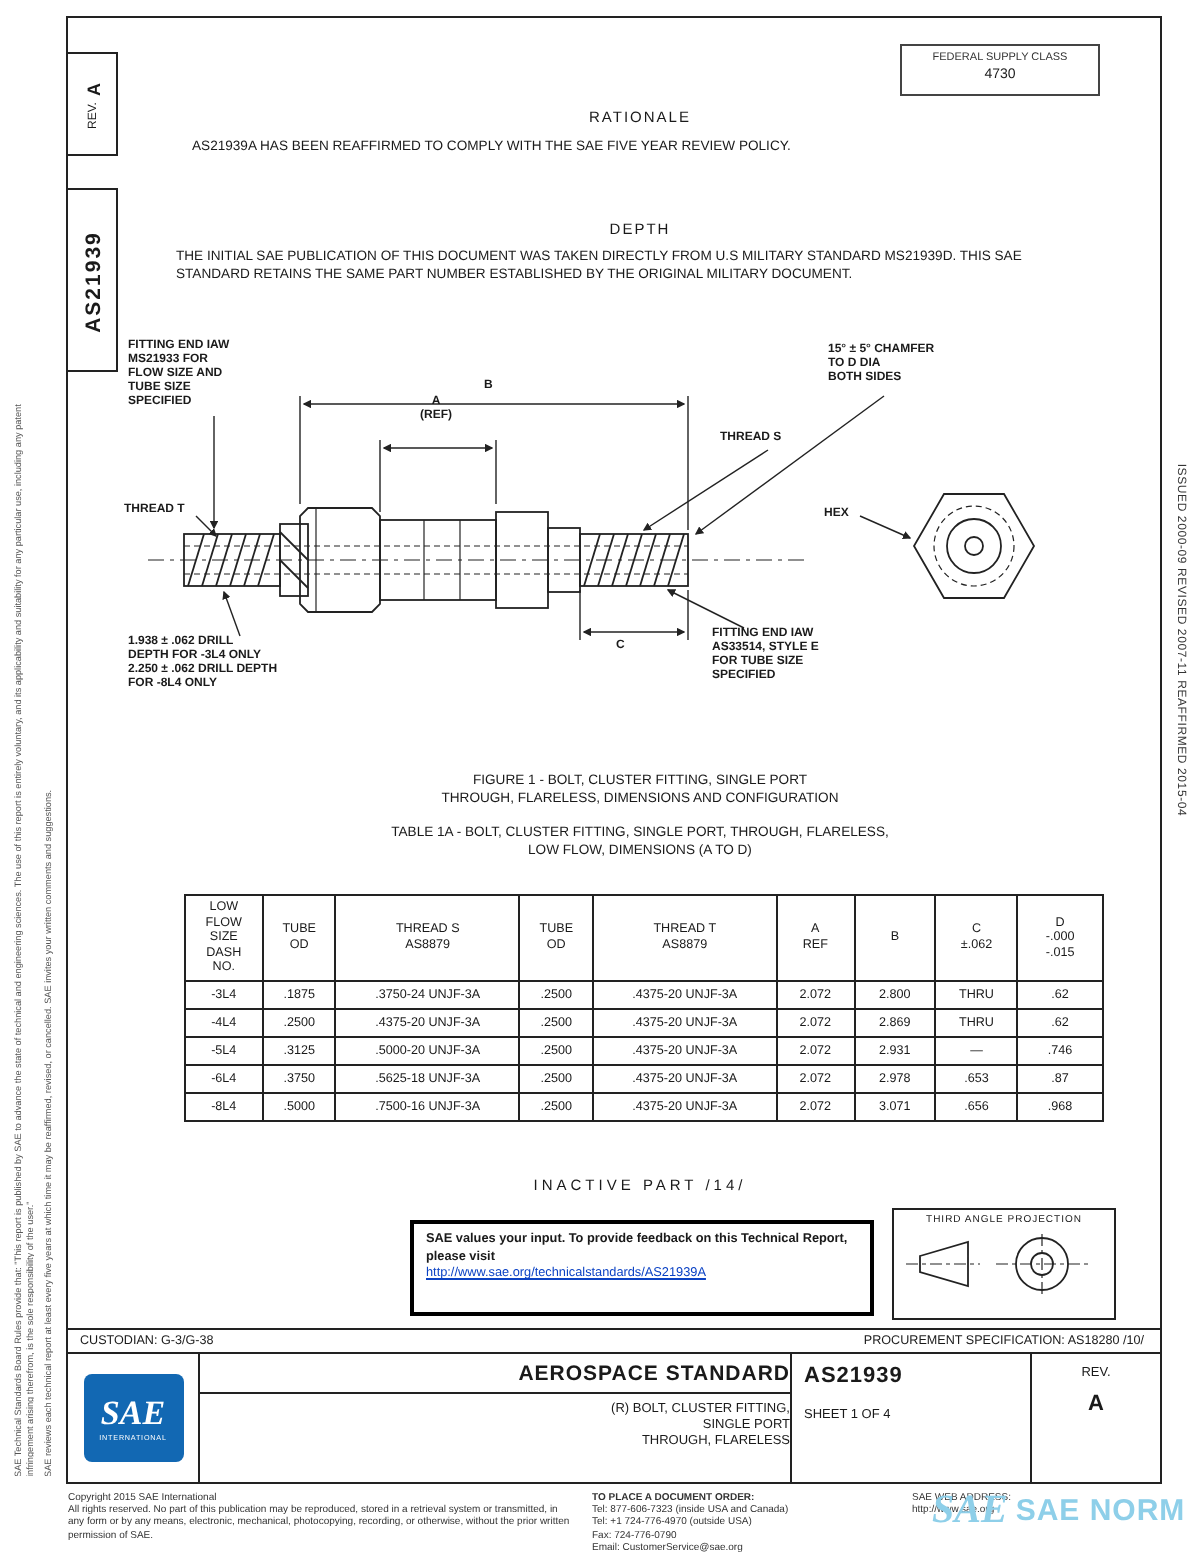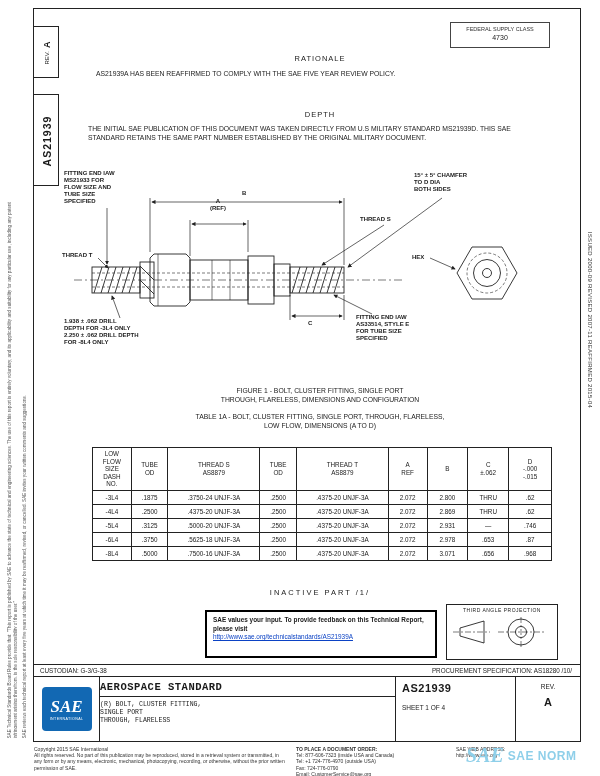--- a/index.html
+++ b/index.html
@@ -60,39 +60,39 @@
 
   .custodian-row { left:34px; top:664px; width:546px; height:13px; border-top:1px solid #222; border-bottom:1px solid #222; display:flex; justify-content:space-between; align-items:center; padding:0 8px 0 6px; font-size:6.3px; }
 
   
   .title-block { left:34px; top:677px; width:546px; height:64px; display:flex; }
   .tb-cell { border-right:1px solid #222; height:100%; position:relative; }
   .tb-logo { width:66px; display:flex; align-items:center; justify-content:center; }
   .sae-logo { width:50px; height:44px; background:#1268b3; border-radius:4px; color:#fff; display:flex; flex-direction:column; align-items:center; justify-content:center; }
   .sae-logo .main { font-family:"Liberation Serif", serif; font-style:italic; font-weight:bold; font-size:17px; line-height:17px; }
   .sae-logo .sub { font-size:3.6px; letter-spacing:0.4px; margin-top:2px; }
-  .tb-title { width:296px; text-align:left; padding-top:4px;font-family:Liberation Mono, monospace; }
+  .tb-title { width:296px; text-align:right; padding-top:4px; }
   .tb-heading { font-size:10.5px; font-weight:bold; letter-spacing:0.5px; border-bottom:1px solid #222; padding-bottom:3px; }
   .tb-sub { font-size:6.5px; line-height:8px; margin-top:4px; }
   .tb-number { width:120px; padding:5px 6px; }
   .tb-docnum { font-size:11px; font-weight:bold; letter-spacing:0.5px; }
   .tb-sheet { font-size:6.5px; margin-top:10px; }
   .tb-rev { flex:1; text-align:center; padding-top:6px; border-right:none; }
   .tb-rev-label { font-size:6.5px; }
   .tb-rev-value { font-size:11px; font-weight:bold; margin-top:6px; }
 
   .footer { left:34px; top:746px; width:548px; display:flex; gap:10px; font-size:5px; line-height:6.2px; color:#333; }
   .foot-col1 { width:252px; }
   .foot-col2 { width:150px; }
   .foot-col3 { width:70px; }
   .foot-bold { font-weight:bold; }
 
   .watermark { left:466px; top:744px; display:flex; align-items:center; gap:4px; color:#8ecfe9; }
   .wm-glyph { font-family:"Liberation Serif", serif; font-style:italic; font-weight:bold; font-size:20px; }
-  .wm-text { font-weight:bold; font-size:12px; letter-spacing:0.5px; }
+  .wm-text { font-weight:bold; font-size:15px; letter-spacing:0.5px; }
 
   line, path.ln, polygon.ln, rect.ln, circle.ln { stroke:#222; fill:none; }
 </style>
 </head>
 <body>
 
 <div class="page">
 
   <div class="abs frame"></div>
 
@@ -321,21 +321,21 @@
             <td>.4375-20 UNJF-3A</td>
             <td>2.072</td>
             <td>3.071</td>
             <td>.656</td>
             <td>.968</td>
           </tr>
         </tbody>
     </table>
   </div>
 
-  <div class="abs inactive">INACTIVE PART /1/</div>
+  <div class="abs inactive">INACTIVE PART /14/</div>
 
   <div class="abs feedback-box">
     <span class="foot-bold">SAE values your input. To provide feedback on this Technical Report, please visit</span><br>
     <span class="feedback-link">http://www.sae.org/technicalstandards/AS21939A</span>
   </div>
 
   <div class="abs proj-box">
     <div class="proj-label">THIRD ANGLE PROJECTION</div>
     <svg width="104" height="38" viewBox="0 0 104 38">
       <g stroke="#222" stroke-width="0.9" fill="none">

